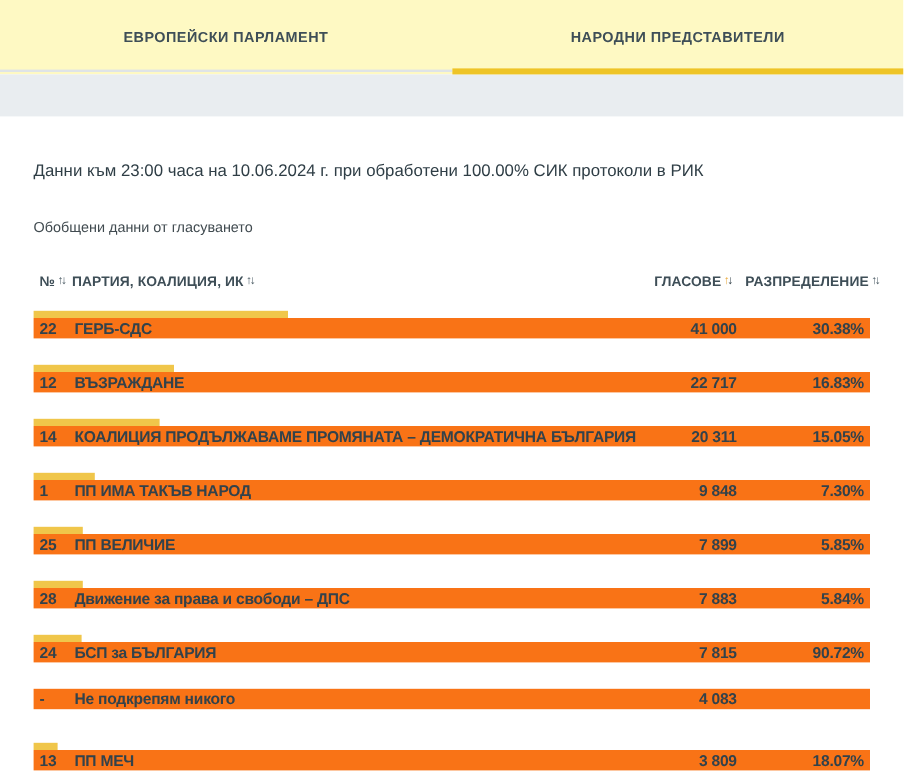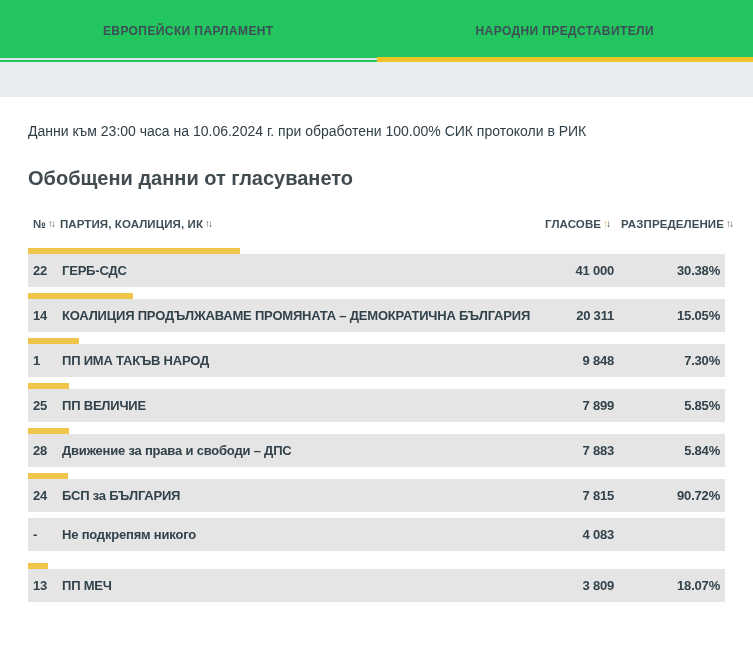--- a/index.html
+++ b/index.html
@@ -11,21 +11,21 @@
     width: 753px;
     height: 648px;
     background: #ffffff;
     overflow: hidden;
   }
 
   
   .tabbar {
     display: flex;
     height: 62px;
-    background: #22c55e;
+    background: #fef9c3;
   }
   .tab {
     position: relative;
     flex: 1 1 50%;
     display: flex;
     align-items: center;
     justify-content: center;
     font-size: 12px;
     font-weight: bold;
     letter-spacing: 0.4px;
@@ -50,31 +50,31 @@
   
   .subheader {
     height: 35px;
     background: #e9edf0;
   }
 
   
   .content { padding: 0 28px; }
 
   .status-line {
-    margin-top: 26px;
+    margin-top: 37px;
     font-size: 14px;
     line-height: 17px;
     color: #2f3e46;
   }
 
   .section-title {
     margin-top: 26px;
-    font-size: 20px;
+    font-size: 12px;
     line-height: 24px;
-    font-weight: 700;
+    font-weight: 400;
     color: #414b50;
   }
 
   
   .table-head {
     display: flex;
     align-items: center;
     margin-top: 27px;
     font-size: 11.5px;
     line-height: 14px;
@@ -103,22 +103,22 @@
   
   .rows { margin-top: 11px; }
   .row-unit { height: 45px; }
   .bar-gap { height: 6px; }
   .bar {
     height: 6px;
     background: #f0c64a;
     width: 0;
   }
   .row {
-    height: 33px;
-    background: #e5e5e5;
+    height: 17px;
+    background: #f97316;
     display: flex;
     align-items: center;
     padding: 0 5px;
     font-size: 13px;
     font-weight: bold;
     letter-spacing: -0.2px;
     color: #32424b;
   }
   .col-num { width: 29px; flex: 0 0 auto; }
   .col-party { flex: 1 1 auto; overflow: hidden; white-space: nowrap; }
@@ -155,20 +155,30 @@
     <div class="bar-gap"></div>
     <div class="bar" style="width: 30.38%;"></div>
     <div class="row">
       <span class="col-num">22</span>
       <span class="col-party">ГЕРБ-СДС</span>
       <span class="col-votes">41 000</span>
       <span class="col-share">30.38%</span>
     </div>
   </div>
 
+  <div class="row-unit">
+    <div class="bar-gap"></div>
+    <div class="bar" style="width: 16.83%;"></div>
+    <div class="row">
+      <span class="col-num">12</span>
+      <span class="col-party">ВЪЗРАЖДАНЕ</span>
+      <span class="col-votes">22 717</span>
+      <span class="col-share">16.83%</span>
+    </div>
+  </div>
 
   <div class="row-unit">
     <div class="bar-gap"></div>
     <div class="bar" style="width: 15.05%;"></div>
     <div class="row">
       <span class="col-num">14</span>
       <span class="col-party">КОАЛИЦИЯ ПРОДЪЛЖАВАМЕ ПРОМЯНАТА – ДЕМОКРАТИЧНА БЪЛГАРИЯ</span>
       <span class="col-votes">20 311</span>
       <span class="col-share">15.05%</span>
     </div>

